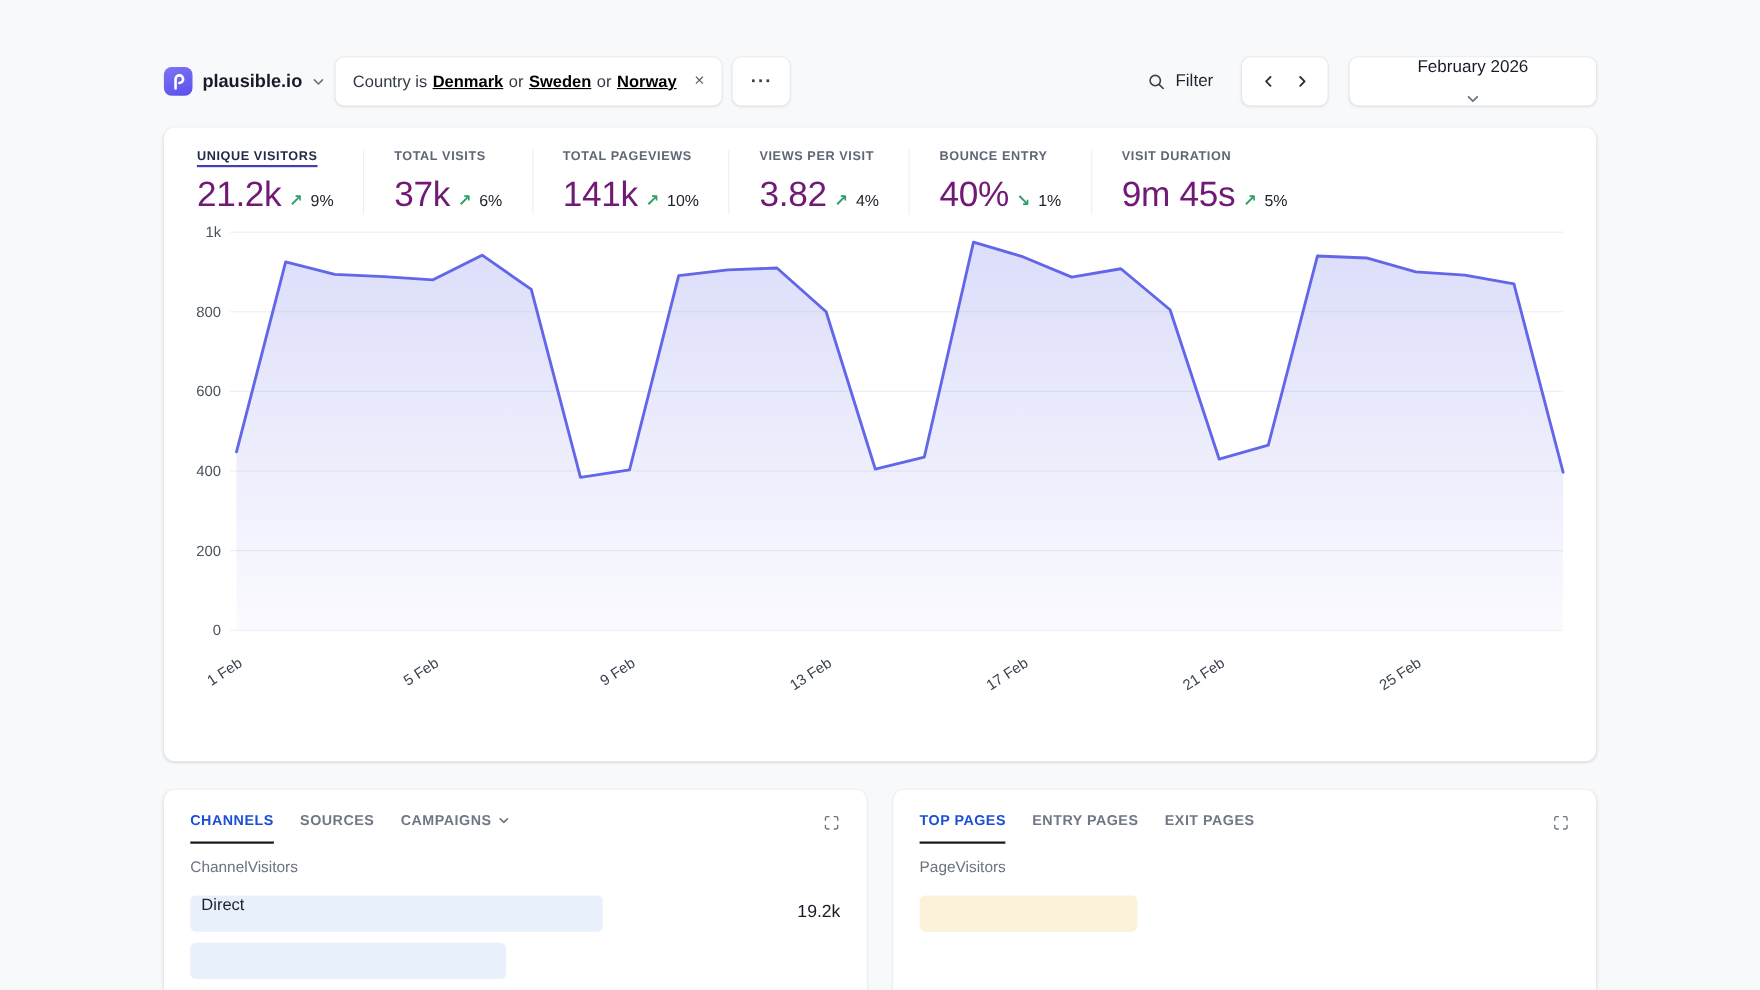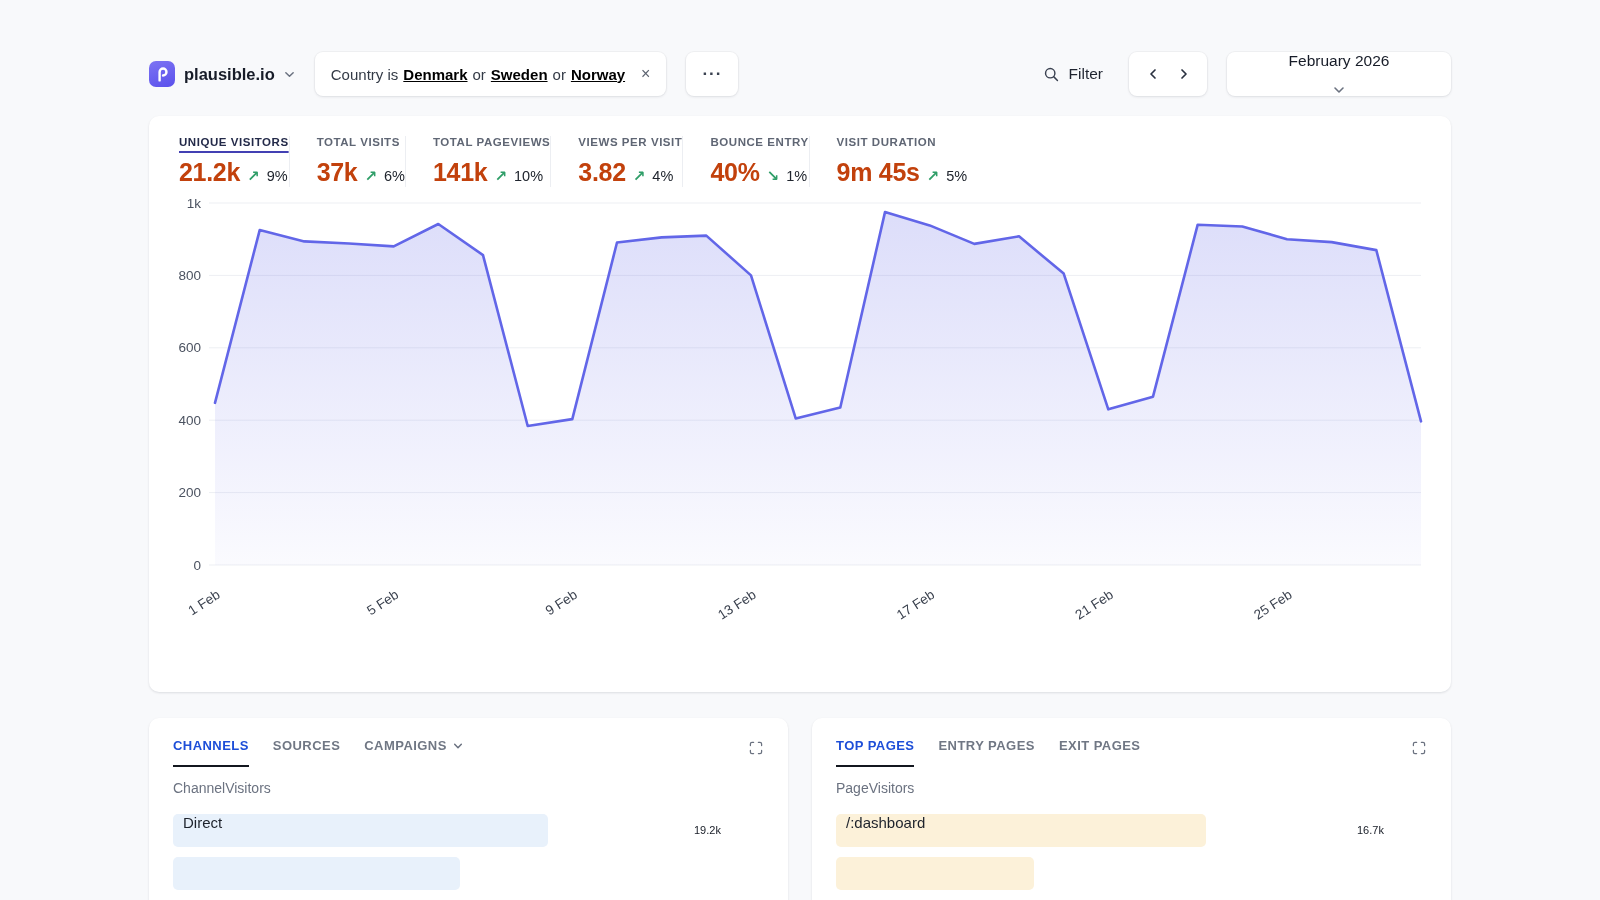--- a/index.html
+++ b/index.html
@@ -5,21 +5,21 @@
   * { box-sizing: border-box; margin: 0; padding: 0; }
   html, body { width: 1600px; height: 900px; overflow: hidden; }
   body {
     font-family: "Liberation Sans", "DejaVu Sans", sans-serif;
     background: var(--page-bg, #f8f9fb);
     color: #1f2430;
   }
   .container { width: 1302px; margin: 0 auto; padding-top: 52px; }
 
   
-  .topbar { display: flex; align-items: center; height: 44px; gap: 20px; }
+  .topbar { display: flex; align-items: center; height: 44px; gap: 10px; }
   .pill {
     background: #fff; border-radius: 8px; height: 44px;
     box-shadow: 0 1px 3px rgba(16,24,40,.09), 0 0 0 1px rgba(16,24,40,.03);
     display: flex; align-items: center;
   }
   .brand { display: flex; align-items: center; gap: 9px; cursor: pointer; }
   .logo {
     width: 26px; height: 26px; border-radius: 7px;
     background: linear-gradient(160deg, #7d74f3, #5a50ec);
     display: flex; align-items: center; justify-content: center; flex: none;
@@ -36,29 +36,29 @@
   .nav-arrow { display: flex; align-items: center; justify-content: center; width: 26px; height: 30px; color: #2a3140; cursor: pointer; }
   .date-pill { width: 224px; justify-content: space-between; padding: 0 16px; font-size: 15.5px; font-weight: 500; color: #171c28; cursor: pointer; flex-direction: column; }
 
   
   .main-card {
     margin-top: 20px; background: #fff; border-radius: 10px; height: 576px;
     box-shadow: 0 1px 2px rgba(16,24,40,.05), 0 1px 3px rgba(16,24,40,.07);
     padding: 18px 24px 8px; overflow: hidden;
   }
   .stats-row { display: flex; align-items: flex-start; padding: 2px 6px 0; }
-  .stat { margin-right: 27px; cursor: pointer; }
+  .stat { padding-right: 27px; margin-right: 27px; cursor: pointer; }
   .stat:not(:last-child) { border-right: 1px solid #eceef2; }
   .stat-label { font-size: 11.5px; font-weight: 700; letter-spacing: .55px; color: #5f6674; white-space: nowrap; }
   .stat-label.active {
     color: #232a49; text-decoration: underline; text-decoration-thickness: 2px;
     text-underline-offset: 5px; text-decoration-color: #4340b3;
   }
   .stat-value-row { display: flex; align-items: baseline; gap: 7px; margin-top: 10px; }
-  .stat-value { font-size: 25px; font-weight: 700; color: #c2410c; letter-spacing: -.3px; white-space: nowrap; }
+  .stat-value { font-size: 32px; font-weight: 400; color: #701a75; letter-spacing: -.3px; white-space: nowrap; }
   .trend { font-size: 15px; color: var(--positive, #2f9e68); font-weight: 700; }
   .pct { font-size: 14.5px; font-weight: 500; color: #20252e; }
 
   .chart-controls { display: flex; justify-content: flex-end; align-items: center; gap: 20px; height: 30px; padding-right: 4px; margin-top: 2px; }
   .dl-btn { display: flex; color: #434a56; cursor: pointer; }
   .interval { display: flex; align-items: center; gap: 8px; font-size: 15px; font-weight: 500; color: #1f2430; cursor: pointer; }
 
   svg.chart { display: block; margin-top: 2px; }
   .gridline { stroke: #edeff3; stroke-width: 1; }
   .chart-line { fill: none; stroke: var(--chart-line, #6266e8); stroke-width: 2.6; stroke-linejoin: round; stroke-linecap: round; }
@@ -73,21 +73,21 @@
     padding: 20px 24px 0; overflow: hidden;
   }
   .tabs { display: flex; align-items: flex-start; gap: 24px; }
   .tab { font-size: 13px; font-weight: 600; letter-spacing: .45px; color: #707784; padding-bottom: 12px; cursor: pointer; display: flex; align-items: center; gap: 6px; white-space: nowrap; }
   .tab.active { color: #1d4ed8; font-weight: 800; border-bottom: 2.5px solid #13171f; }
   .expand-btn { margin-left: auto; color: #6b7280; cursor: pointer; display: flex; padding-top: 2px; }
   .cols { display: flex; justify-content: flex-start; margin-top: 13px; padding-bottom: 10px; font-size: 14px; color: #6b7280; }
   .prow { display: flex; align-items: center; margin-top: 5px; height: 38px; cursor: pointer; }
   .bar-wrap { flex: 1; min-width: 0; }
   .bar { height: 33px; border-radius: 5px; display: flex; align-items: flex-start; padding-left: 10px; font-size: 15px; color: #1d222b; }
-  .row-value { width: 70px; text-align: left; font-size: 11px; font-weight: 500; color: #171c26; flex: none; }
+  .row-value { width: 70px; text-align: right; font-size: 16px; font-weight: 500; color: #171c26; flex: none; }
 </style>
 </head>
 <body>
 
 <div class="container">
 
   <div class="topbar">
     <div class="brand">
       <span class="logo">
         <svg width="16" height="16" viewBox="0 0 20 20">
@@ -289,28 +289,20 @@
               <path d="M7 17 H5 a2 2 0 0 1 -2-2 v-2"></path>
             </svg>
         </span>
       </div>
       <div class="cols">
         <span>Page</span>
         <span>Visitors</span>
       </div>
       <div class="prow">
         <div class="bar-wrap">
-          <div class="bar" style="width: 71%; background-color: rgb(252, 241, 217);">
-            <span>/:dashboard</span>
-          </div>
-        </div>
-        <span class="row-value">16.7k</span>
-      </div>
-      <div class="prow">
-        <div class="bar-wrap">
           <div class="bar" style="width: 38%; background-color: rgb(252, 241, 217);"></div>
         </div>
         <span class="row-value"></span>
       </div>
     </section>
 
   </div>
 </div>
 
 </body></html>

